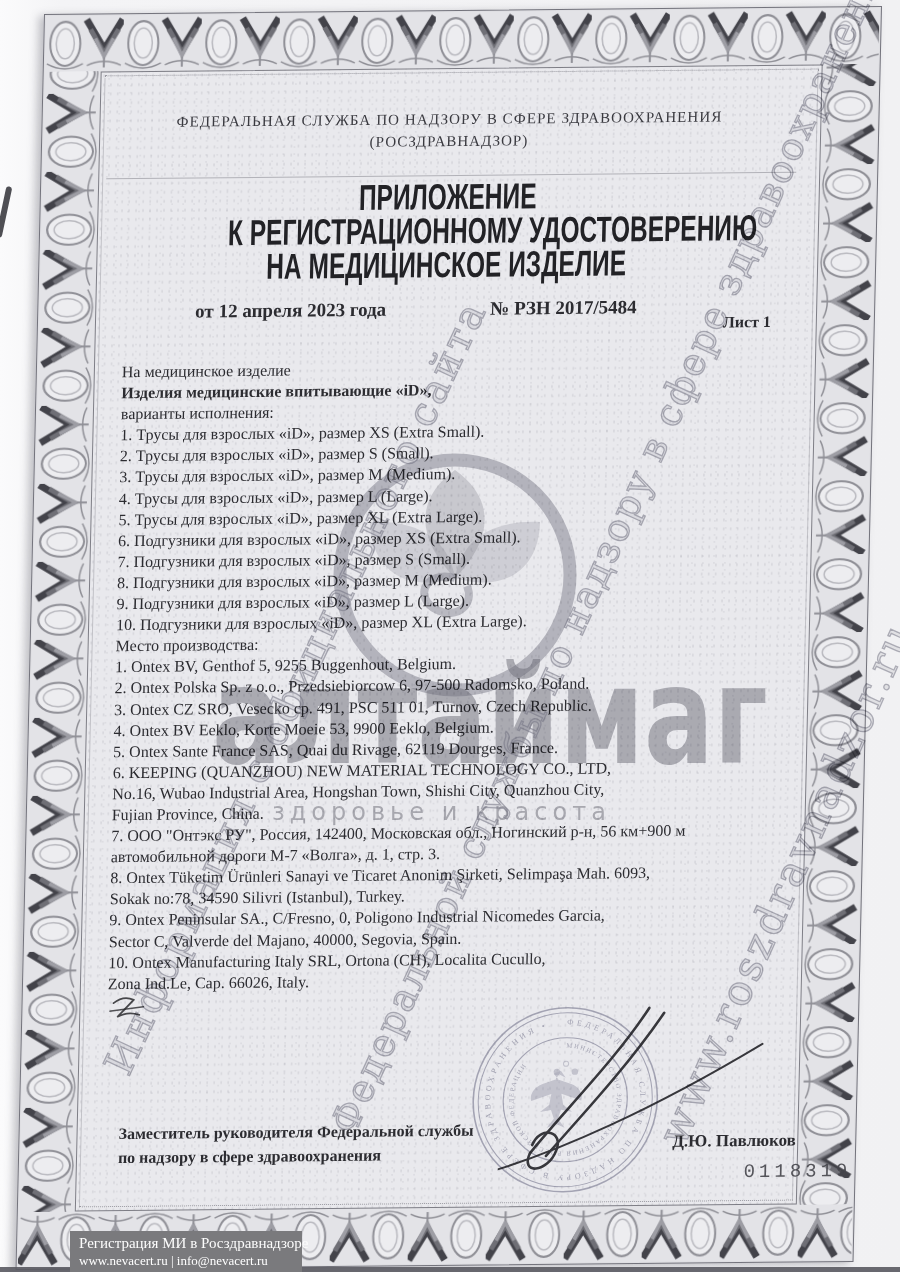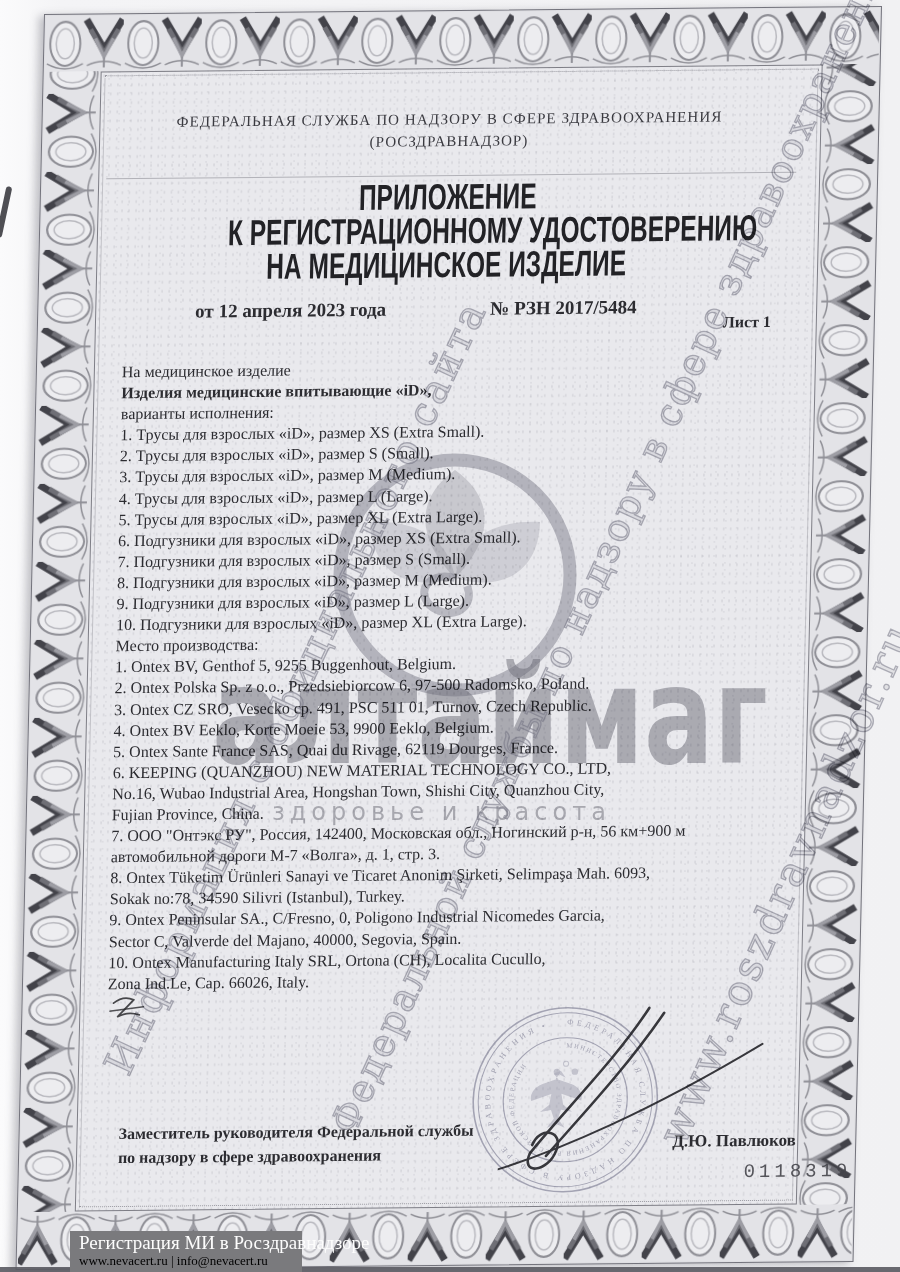--- a/index.html
+++ b/index.html
@@ -71,22 +71,22 @@
   .wm-tag{position:absolute;left:272px;top:798px;font-size:24px;letter-spacing:5px;
           font-family:"DejaVu Sans","Liberation Sans",sans-serif;color:rgba(125,125,135,.55);white-space:nowrap;}
   .wm-logo{position:absolute;left:318px;top:438px;width:274px;height:274px;}
 
   
   .crease{position:absolute;left:1px;top:186px;width:6px;height:52px;background:#303036;
           transform:rotate(12deg);border-radius:3px;opacity:.85;}
   .bottom-edge{position:absolute;left:0;right:0;bottom:0;height:5px;background:#595960;opacity:.9;}
   .footer-box{position:absolute;left:70px;top:1231px;width:214px;height:41px;background:#7a7a7d;
               color:#fdfdfd;padding:3px 9px;box-sizing:content-box;}
-  .footer-box .f1{font-size:19px;line-height:18px;white-space:nowrap;}
-  .footer-box .f2{font-size:13px;line-height:17px;color:#000000;white-space:nowrap;}
+  .footer-box .f1{font-size:15px;line-height:18px;white-space:nowrap;}
+  .footer-box .f2{font-size:13px;line-height:17px;color:#ffffff;white-space:nowrap;}
 </style>
 </head>
 <body>
 
 <div class="page">
 
   <div class="band band-l">
     <svg preserveAspectRatio="none" aria-hidden="true">
       <defs>
           <pattern id="patL" width="78" height="56" patternUnits="userSpaceOnUse" patternTransform="rotate(-90)">

